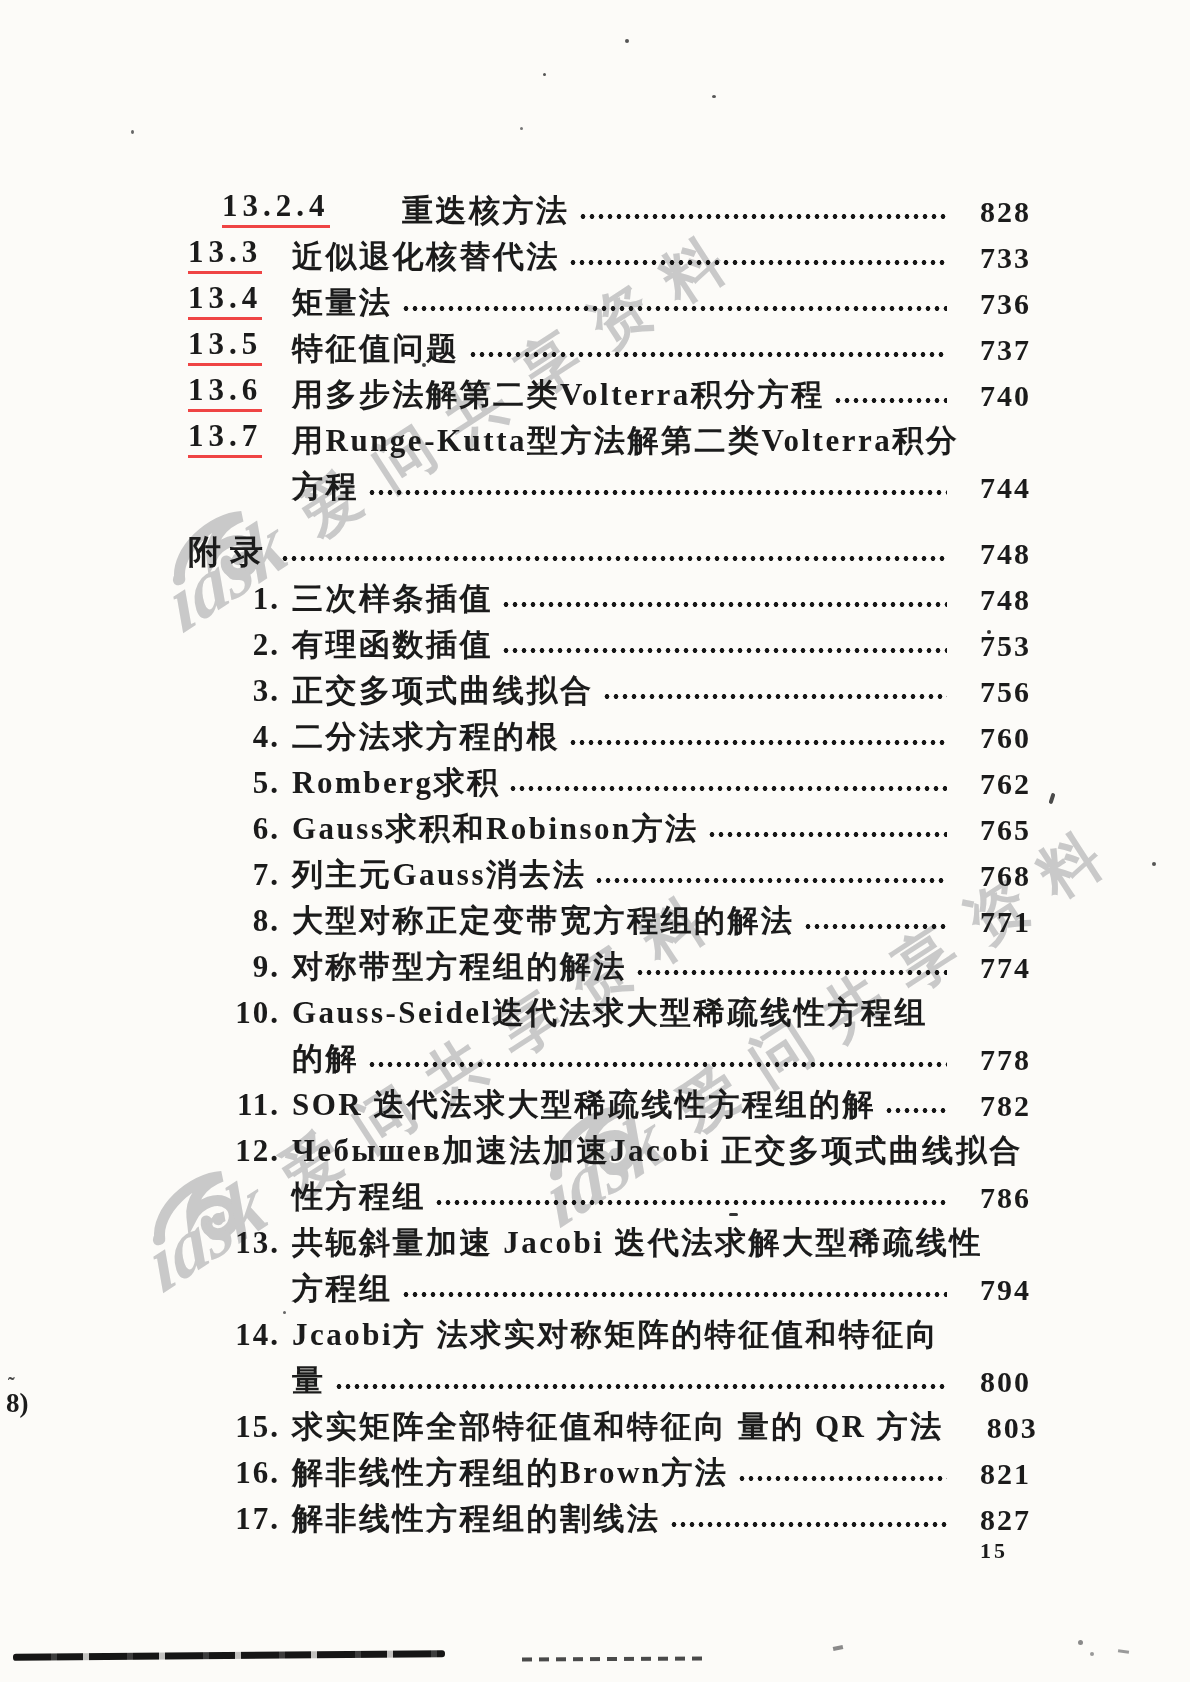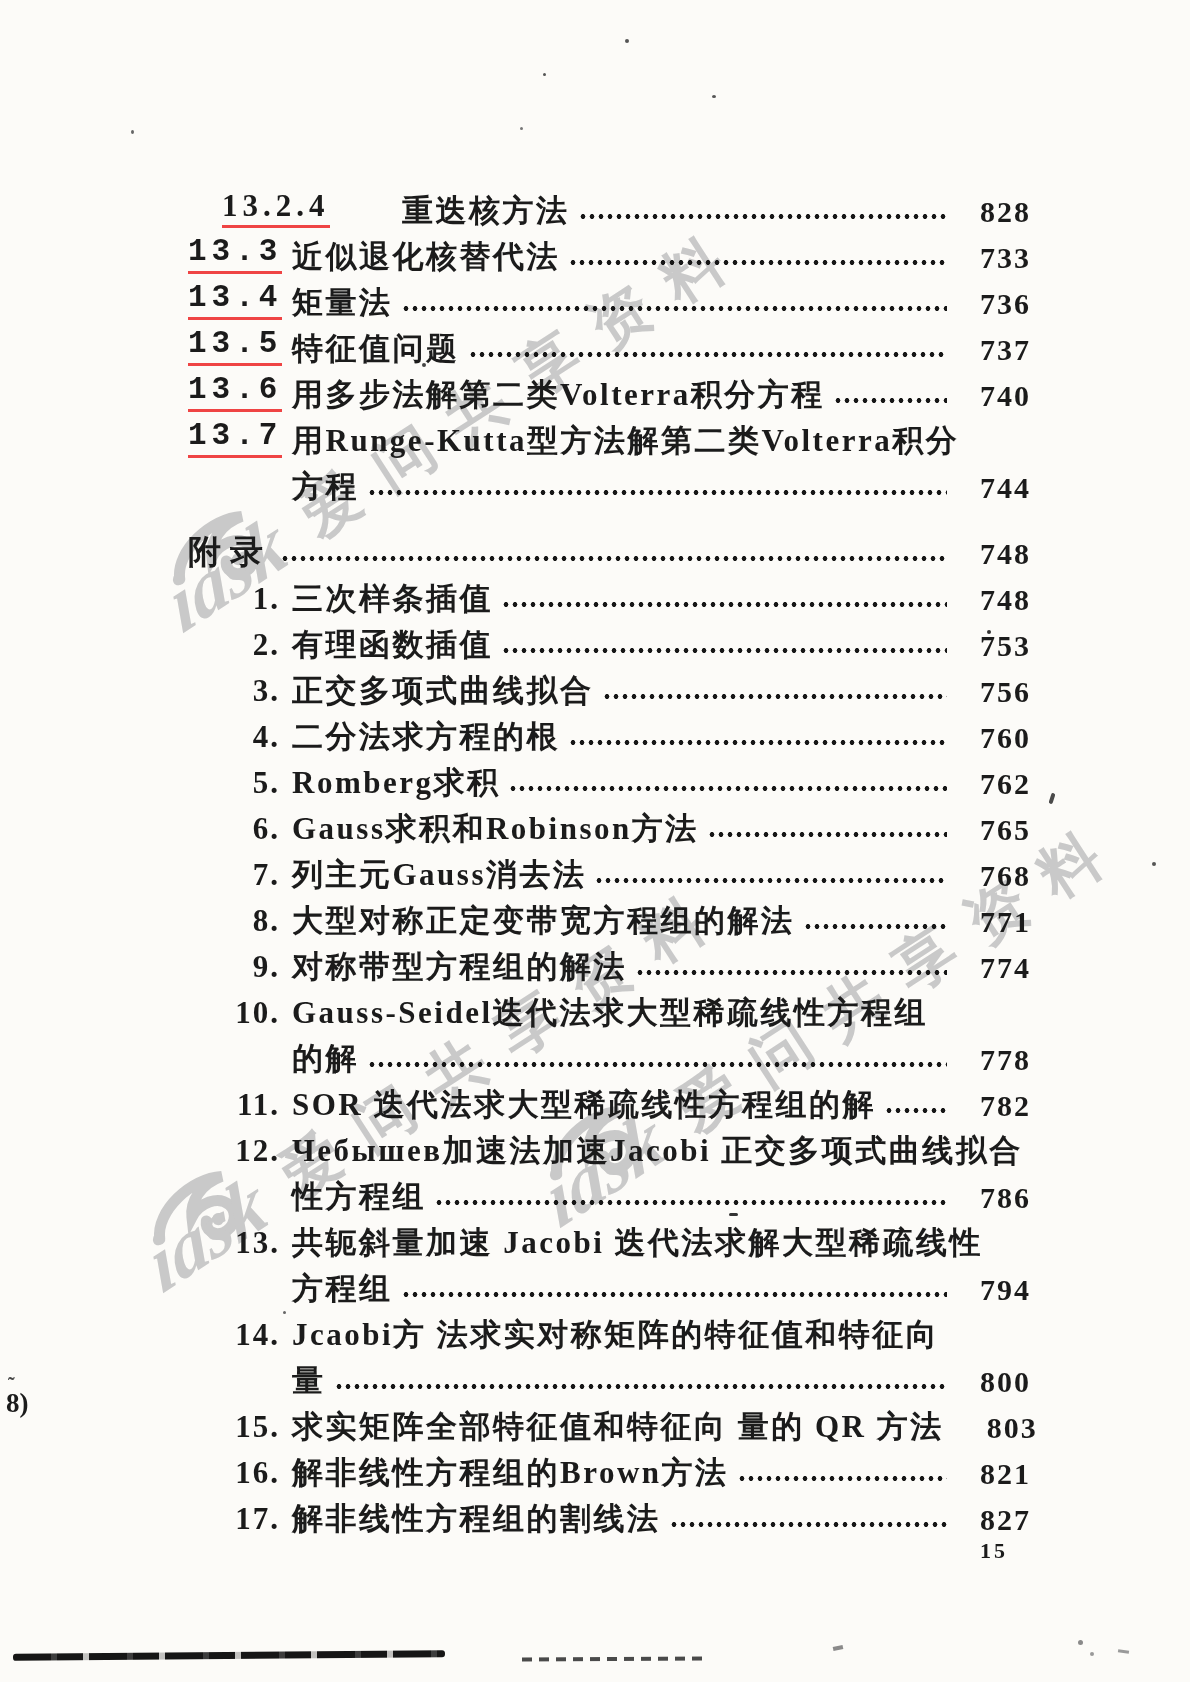--- a/index.html
+++ b/index.html
@@ -34,21 +34,21 @@
   .toc{
     position:absolute;left:188px;top:182px;width:845px;z-index:2;
   }
   .row{
     display:flex;align-items:flex-end;height:46px;
     font-size:31px;line-height:1.1;
   }
   .row.gap{margin-top:20px;}
   .num{flex:none;width:104px;letter-spacing:5px;box-sizing:border-box;}
   .num .num-text{display:inline-block;}
-  .r-sec .num{text-align:left;font-family:Liberation Mono, monospace;}
+  .r-sec .num{text-align:left;}
   .r-sec .num-text,.r-sec2 .num-text{
     border-bottom:3px solid #ef4444;padding-bottom:2px;
   }
   .r-sec2{margin-left:34px;}
   .r-sec2 .num{width:180px;}
   .r-app .num{text-align:right;padding-right:12px;letter-spacing:2px;}
   .r-cont{padding-left:104px;}
   .r-root .title{font-size:33px;letter-spacing:9px;}
   .title{flex:none;white-space:pre;letter-spacing:2.5px;}
   .leader{

